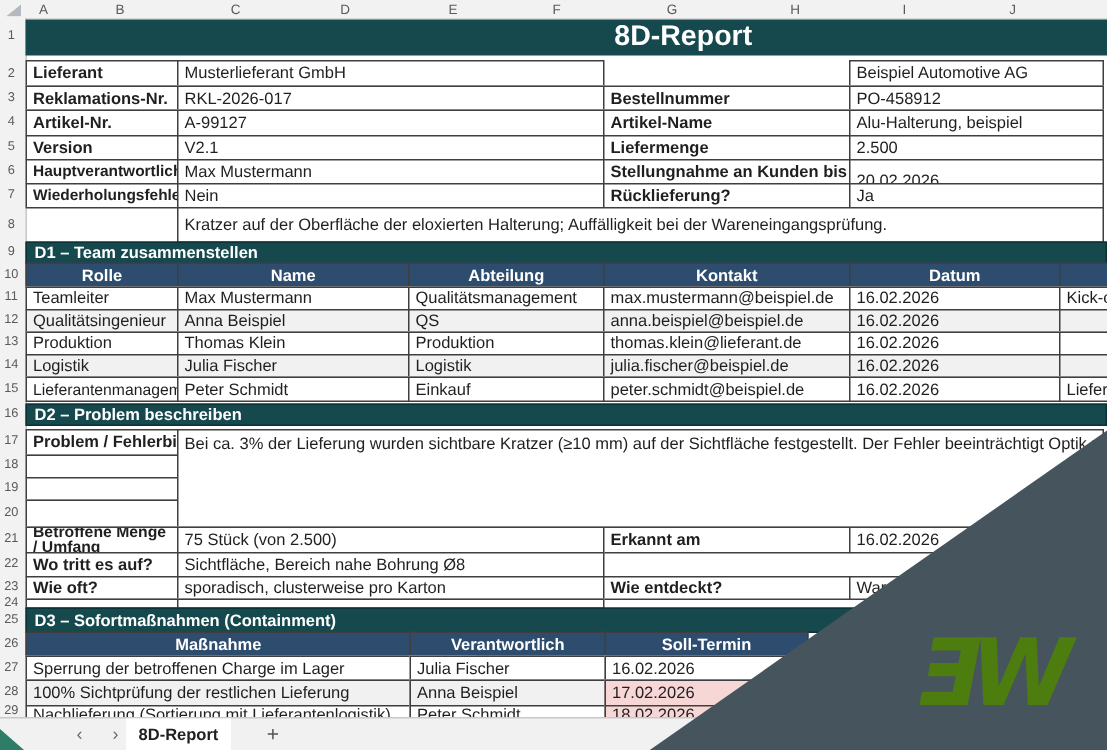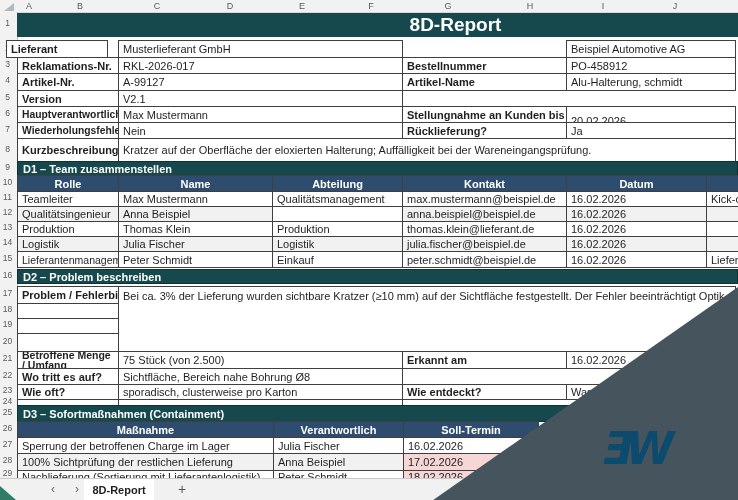--- a/index.html
+++ b/index.html
@@ -25,22 +25,22 @@
          font-size:19px;display:flex;align-items:center;justify-content:center;padding-left:156px;box-sizing:border-box;z-index:2;}
   
   #tabbar{position:absolute;left:0;top:478px;width:738px;height:22px;background:#f1f1f1;border-top:1px solid #c9c9c9;z-index:5;}
   .navarrow{position:absolute;top:3px;font-size:12px;color:#666;width:14px;text-align:center;cursor:default;}
   #activetab{position:absolute;left:84px;top:0;width:70px;height:21px;background:#ffffff;border-bottom:2px solid #1e7447;
              display:flex;align-items:center;justify-content:center;font-size:11px;font-weight:bold;color:#1f1f1f;}
   #addsheet{position:absolute;left:174px;top:2px;font-size:14px;color:#555;width:16px;text-align:center;}
   
   #overlay{position:absolute;left:0;top:0;width:738px;height:500px;background:#46555d;
            clip-path:polygon(100% 57.4%,58.7% 100%,100% 100%);z-index:10;}
-  #logo{position:absolute;left:560px;top:398px;width:150px;height:100px;z-index:11;color:#0c4a6e;
-        font-family:"DejaVu Sans",sans-serif;font-weight:bold;font-style:italic;font-size:44px;
+  #logo{position:absolute;left:585px;top:398px;width:150px;height:100px;z-index:11;color:#4d7c0f;
+        font-family:"DejaVu Sans",sans-serif;font-weight:bold;font-style:italic;font-size:62px;
         letter-spacing:-7px;display:flex;align-items:center;justify-content:center;}
   #cornertri{position:absolute;left:0;top:486px;width:16px;height:14px;background:#2e7d67;
              clip-path:polygon(0 0,100% 100%,0 100%);z-index:12;}
   #selectall{position:absolute;left:4px;top:3px;width:10px;height:8px;background:#b3b9bf;
              clip-path:polygon(100% 0,100% 100%,0 100%);z-index:2;}
 </style>
 </head>
 <body>
 
 <div id="screen">
@@ -86,63 +86,65 @@
     <span class="rowN" style="top:384px">24</span>
     <span class="rowN" style="top:395px">25</span>
     <span class="rowN" style="top:411px">26</span>
     <span class="rowN" style="top:427px">27</span>
     <span class="rowN" style="top:443px">28</span>
     <span class="rowN" style="top:456px">29</span>
   </div>
 
   <div id="title">8D-Report</div>
 
-  <div class="cell lbl" style="left:6px;top:40px;width:102px;height:18px">Lieferant</div>
+  <div class="cell lbl" style="left:17px;top:40px;width:102px;height:18px">Lieferant</div>
   <div class="cell" style="left:118px;top:40px;width:285px;height:18px">Musterlieferant GmbH</div>
   <div class="cell lbl" style="left:17px;top:57px;width:102px;height:17px">Reklamations-Nr.</div>
   <div class="cell" style="left:118px;top:57px;width:285px;height:17px">RKL-2026-017</div>
   <div class="cell lbl" style="left:17px;top:73px;width:102px;height:18px">Artikel-Nr.</div>
   <div class="cell" style="left:118px;top:73px;width:285px;height:18px">A-99127</div>
   <div class="cell lbl" style="left:17px;top:90px;width:102px;height:17px">Version</div>
   <div class="cell" style="left:118px;top:90px;width:285px;height:17px">V2.1</div>
   <div class="cell lbl" style="left:17px;top:106px;width:102px;height:17px;font-size:10.3px">Hauptverantwortlicher</div>
   <div class="cell" style="left:118px;top:106px;width:285px;height:17px">Max Mustermann</div>
   <div class="cell lbl" style="left:17px;top:122px;width:102px;height:17px;font-size:10.3px">Wiederholungsfehler?</div>
   <div class="cell" style="left:118px;top:122px;width:285px;height:17px">Nein</div>
 
   <div class="cell" style="left:566px;top:40px;width:170px;height:18px">Beispiel Automotive AG</div>
   <div class="cell lbl" style="left:402px;top:57px;width:165px;height:17px">Bestellnummer</div>
   <div class="cell" style="left:566px;top:57px;width:170px;height:17px">PO-458912</div>
   <div class="cell lbl" style="left:402px;top:73px;width:165px;height:18px">Artikel-Name</div>
-  <div class="cell" style="left:566px;top:73px;width:170px;height:18px">Alu-Halterung, schmidt</div>
+  <div class="cell" style="left:566px;top:73px;width:170px;height:18px">Alu-Halterung, beispiel</div>
+  <div class="cell lbl" style="left:402px;top:90px;width:165px;height:17px">Liefermenge</div>
+  <div class="cell" style="left:566px;top:90px;width:170px;height:17px">2.500</div>
   <div class="cell lbl" style="left:402px;top:106px;width:165px;height:17px">Stellungnahme an Kunden bis</div>
   <div class="cell" style="left:566px;top:106px;width:170px;height:30px">20.02.2026</div>
   <div class="cell lbl" style="left:402px;top:122px;width:165px;height:17px">Rücklieferung?</div>
   <div class="cell" style="left:566px;top:122px;width:170px;height:17px">Ja</div>
 
-  <div class="cell lbl" style="left:17px;top:138px;width:102px;height:24px">Kurzbeschreibung</div>
   <div class="cell" style="left:118px;top:138px;width:618px;height:24px">Kratzer auf der Oberfläche der eloxierten Halterung; Auffälligkeit bei der Wareneingangsprüfung.</div>
 
   <div class="bar" style="left:17px;top:161px;width:721px;height:15px">D1 – Team zusammenstellen</div>
   <div class="cell th" style="left:17px;top:175px;width:102px;height:17px">Rolle</div>
   <div class="cell th" style="left:118px;top:175px;width:155px;height:17px">Name</div>
   <div class="cell th" style="left:272px;top:175px;width:131px;height:17px">Abteilung</div>
   <div class="cell th" style="left:402px;top:175px;width:165px;height:17px">Kontakt</div>
   <div class="cell th" style="left:566px;top:175px;width:141px;height:17px">Datum</div>
   <div class="cell th" style="left:706px;top:175px;width:33px;height:17px"></div>
 
   <div class="cell" style="left:17px;top:191px;width:102px;height:16px">Teamleiter</div>
   <div class="cell" style="left:118px;top:191px;width:155px;height:16px">Max Mustermann</div>
   <div class="cell" style="left:272px;top:191px;width:131px;height:16px">Qualitätsmanagement</div>
   <div class="cell" style="left:402px;top:191px;width:165px;height:16px">max.mustermann@beispiel.de</div>
   <div class="cell" style="left:566px;top:191px;width:141px;height:16px">16.02.2026</div>
   <div class="cell" style="left:706px;top:191px;width:33px;height:16px">Kick-of</div>
 
   <div class="cell band" style="left:17px;top:206px;width:102px;height:16px">Qualitätsingenieur</div>
   <div class="cell band" style="left:118px;top:206px;width:155px;height:16px">Anna Beispiel</div>
+  <div class="cell band" style="left:272px;top:206px;width:131px;height:16px">QS</div>
   <div class="cell band" style="left:402px;top:206px;width:165px;height:16px">anna.beispiel@beispiel.de</div>
   <div class="cell band" style="left:566px;top:206px;width:141px;height:16px">16.02.2026</div>
   <div class="cell band" style="left:706px;top:206px;width:33px;height:16px"></div>
 
   <div class="cell" style="left:17px;top:221px;width:102px;height:16px">Produktion</div>
   <div class="cell" style="left:118px;top:221px;width:155px;height:16px">Thomas Klein</div>
   <div class="cell" style="left:272px;top:221px;width:131px;height:16px">Produktion</div>
   <div class="cell" style="left:402px;top:221px;width:165px;height:16px">thomas.klein@lieferant.de</div>
   <div class="cell" style="left:566px;top:221px;width:141px;height:16px">16.02.2026</div>
   <div class="cell" style="left:706px;top:221px;width:33px;height:16px"></div>

